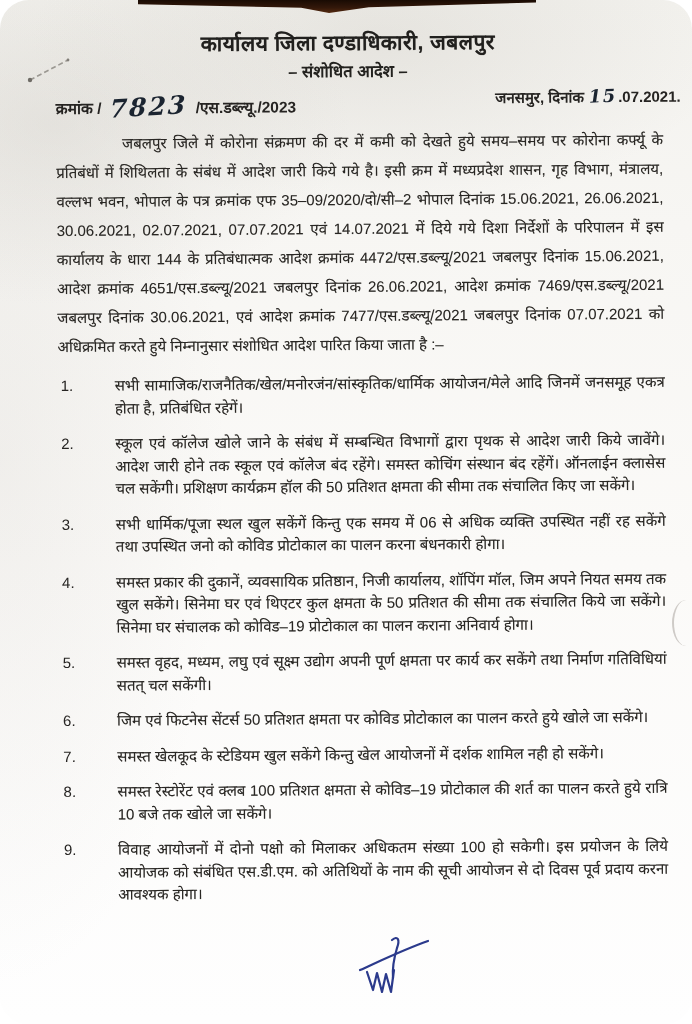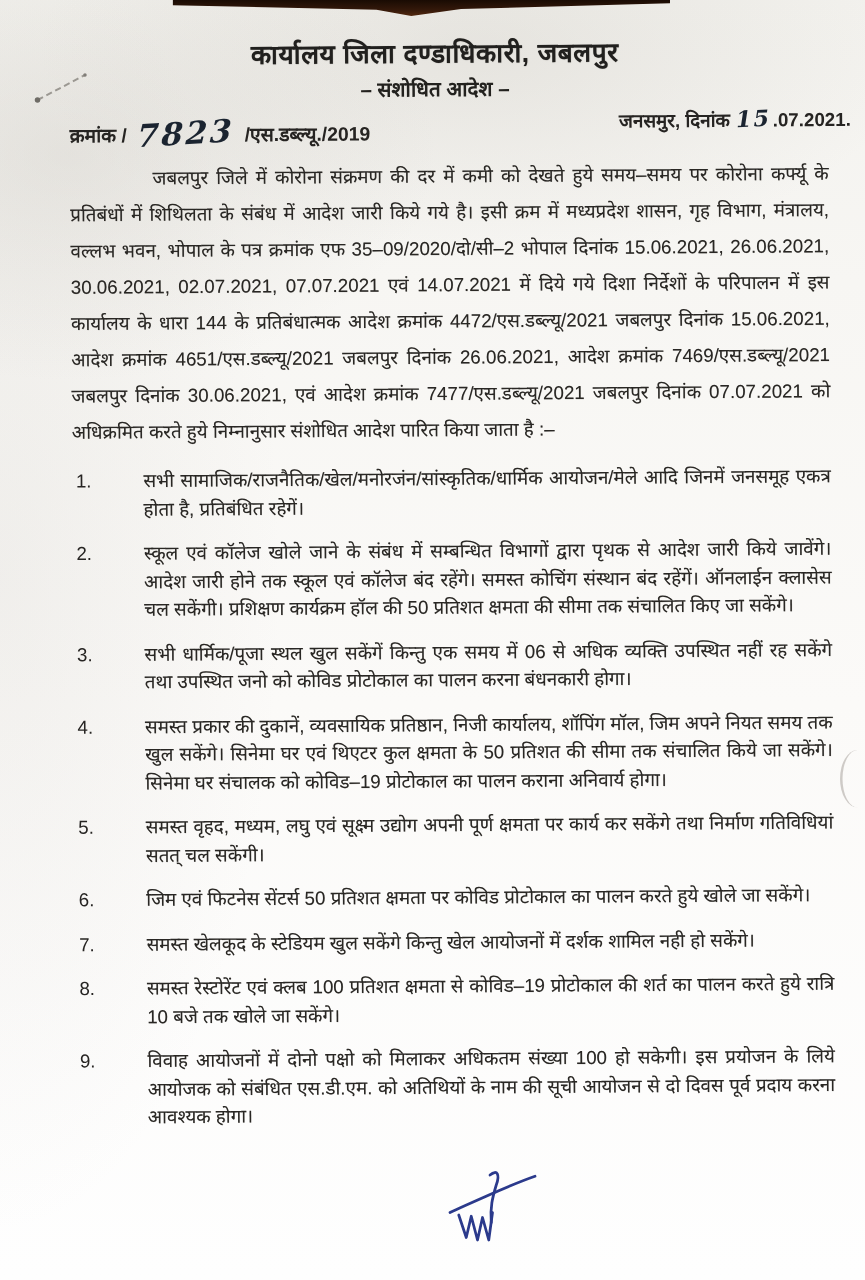--- a/index.html
+++ b/index.html
@@ -7,20 +7,21 @@
     position:relative;
     width:692px;height:1024px;
     overflow:hidden;
     background:
       radial-gradient(ellipse 420px 260px at 8% 12%, rgba(190,186,178,0.28), rgba(190,186,178,0) 70%),
       radial-gradient(ellipse 300px 700px at 0% 45%, rgba(200,196,190,0.20), rgba(200,196,190,0) 75%),
       radial-gradient(ellipse 500px 240px at 55% 4%, rgba(180,175,165,0.22), rgba(180,175,165,0) 70%),
       linear-gradient(180deg,#f3f2ee 0%, #f7f6f3 22%, #fbfaf8 55%, #fefefe 100%);
     font-family:"Liberation Sans","DejaVu Sans",sans-serif;
     color:#262422;
+    border-radius:29px;
   }
   
   .scan-band{
     position:absolute;left:138px;top:0;width:398px;height:14px;
     background:linear-gradient(180deg,#190b03 0%,#33180a 55%,#5a2c10 100%);
     clip-path:polygon(0% 0%,100% 0%,100% 18%,58% 52%,48% 92%,41% 55%,0% 30%);
   }
   .content{
     position:absolute;inset:0;
     padding:28px 30px 0 55px;
@@ -92,21 +93,21 @@
         <span>–</span>
         <span class="u">संशोधित आदेश</span>
         <span>–</span>
       </div>
     </div>
 
     <div class="ref-row">
       <div class="ref-left">
         <span>क्रमांक /</span>
         <span class="hw hw-num">7823</span>
-        <span>/एस.डब्ल्यू./2019</span>
+        <span>/एस.डब्ल्यू./2023</span>
       </div>
       <div class="ref-right">
         <span>जनसमुर, दिनांक</span>
         <span class="hw hw-day">15</span><span>.07.2021.</span>
       </div>
     </div>
 
     <p class="intro">जबलपुर जिले में कोरोना संक्रमण की दर में कमी को देखते हुये समय–समय पर कोरोना कर्फ्यू के प्रतिबंधों में शिथिलता के संबंध में आदेश जारी किये गये है। इसी क्रम में मध्यप्रदेश शासन, गृह विभाग, मंत्रालय, वल्लभ भवन, भोपाल के पत्र क्रमांक एफ 35–09/2020/दो/सी–2 भोपाल दिनांक 15.06.2021, 26.06.2021, 30.06.2021, 02.07.2021, 07.07.2021 एवं 14.07.2021 में दिये गये दिशा निर्देशों के परिपालन में इस कार्यालय के धारा 144 के प्रतिबंधात्मक आदेश क्रमांक 4472/एस.डब्ल्यू/2021 जबलपुर दिनांक 15.06.2021, आदेश क्रमांक 4651/एस.डब्ल्यू/2021 जबलपुर दिनांक 26.06.2021, आदेश क्रमांक 7469/एस.डब्ल्यू/2021 जबलपुर दिनांक 30.06.2021, एवं आदेश क्रमांक 7477/एस.डब्ल्यू/2021 जबलपुर दिनांक 07.07.2021 को अधिक्रमित करते हुये निम्नानुसार संशोधित आदेश पारित किया जाता है :–</p>
 
     <div class="order-list">

